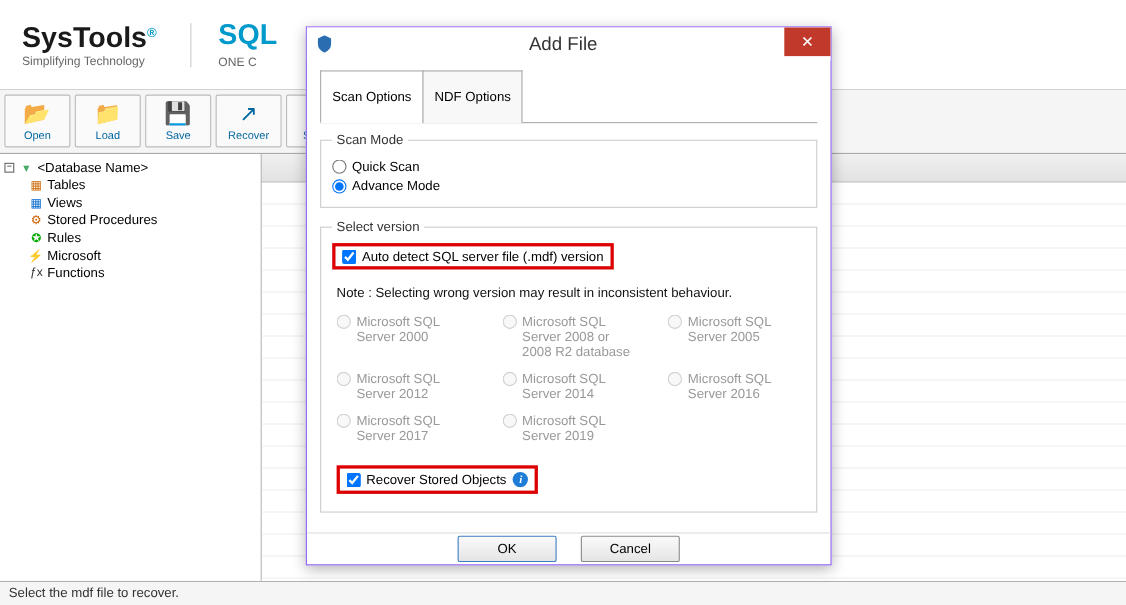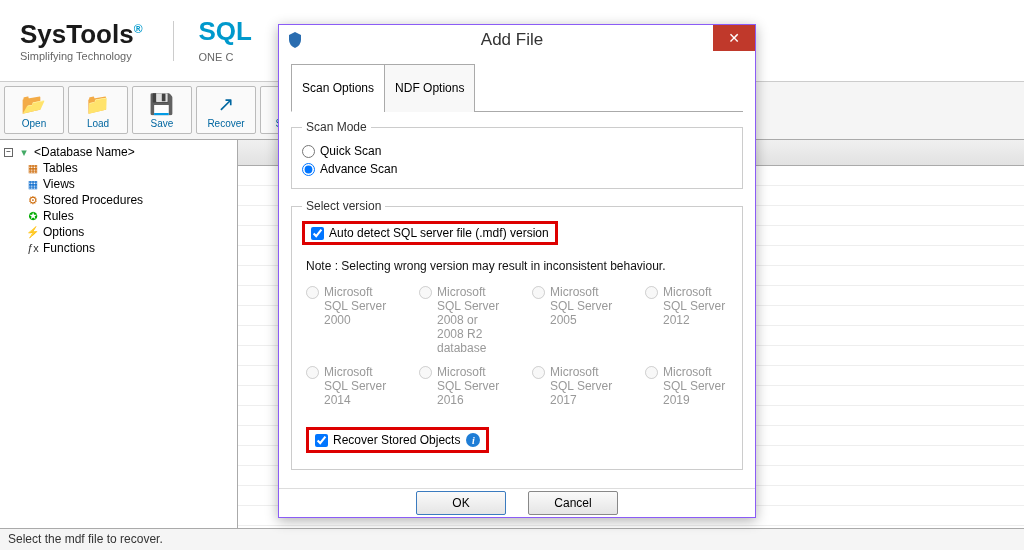--- a/index.html
+++ b/index.html
@@ -49,21 +49,21 @@
     .fieldset { border: 1px solid #ccc; padding: 8px 10px 10px; margin-bottom: 10px; }
     .fieldset-legend { background: #fff; padding: 0 4px; color: #333; font-size: 12px; }
     .radio-row { display: flex; align-items: center; padding: 2px 0; }
     .radio-row input { margin-right: 5px; }
     
     .hl-box { border: 3px solid #d00; padding: 2px 6px; display: inline-flex; align-items: center; }
     .checkbox-row { display: flex; align-items: center; }
     .checkbox-row input { margin-right: 5px; }
     
     .note { color: #111; font-size: 12px; margin: 14px 4px 12px; }
-    .ver-grid { display: grid; grid-template-columns: 1fr 1fr 1fr 1fr; gap: 10px 30px; padding: 0 4px; }
+    .ver-grid { display: grid; grid-template-columns: 1fr 1fr 1fr; gap: 10px 30px; padding: 0 4px; }
     .ver-opt { display: flex; align-items: flex-start; color: #999; font-size: 12px; }
     .ver-opt input { margin-right: 5px; margin-top: 1px; }
     
     .recover-box { border: 3px solid #d00; padding: 3px 6px; display: inline-flex; align-items: center; margin: 2px 4px 6px; }
     .info-icon { width: 14px; height: 14px; border-radius: 50%; background: #1e7dd6; color: #fff; display: inline-flex; align-items: center; justify-content: center; font-size: 10px; font-weight: bold; margin-left: 6px; font-style: italic; font-family: serif; }
     
     .dialog-buttons { border-top: 1px solid #ddd; padding: 2px; display: flex; justify-content: center; gap: 22px; }
     .dbtn { width: 90px; height: 24px; border: 1px solid #888; background: linear-gradient(#fafafa,#e5e5e5); cursor: pointer; font-size: 12px; border-radius: 2px; }
     .dbtn.primary { border-color: #3b7bbf; }
   </style>
@@ -123,21 +123,21 @@
     <div class="tree-item">
         <span class="tree-icon" style="color:#c60;">⚙</span>
         <span>Stored Procedures</span>
       </div>
     <div class="tree-item">
         <span class="tree-icon" style="color:#0a0;">✪</span>
         <span>Rules</span>
       </div>
     <div class="tree-item">
         <span class="tree-icon" style="color:#c60;">⚡</span>
-        <span>Options</span>
+        <span>Microsoft</span>
       </div>
     <div class="tree-item">
         <span class="tree-icon" style="color:#333;">ƒx</span>
         <span>Functions</span>
       </div>
   </div>
   <div class="content-area">
     <div class="content-tabs"></div>
     <div class="content-body">
       <div class="line"></div>
@@ -183,21 +183,21 @@
     </div>
 
     <fieldset class="fieldset">
       <legend class="fieldset-legend">Scan Mode</legend>
       <label class="radio-row">
         <input type="radio" name="scanmode" style="">
         <span>Quick Scan</span>
       </label>
       <label class="radio-row">
         <input type="radio" name="scanmode" checked="" style="">
-        <span>Advance Scan</span>
+        <span>Advance Mode</span>
       </label>
     </fieldset>
 
     <fieldset class="fieldset">
       <legend class="fieldset-legend">Select version</legend>
       
       <div class="hl-box">
         <label class="checkbox-row">
           <input type="checkbox" checked="" style="">
           <span>Auto detect SQL server file (.mdf) version</span>

